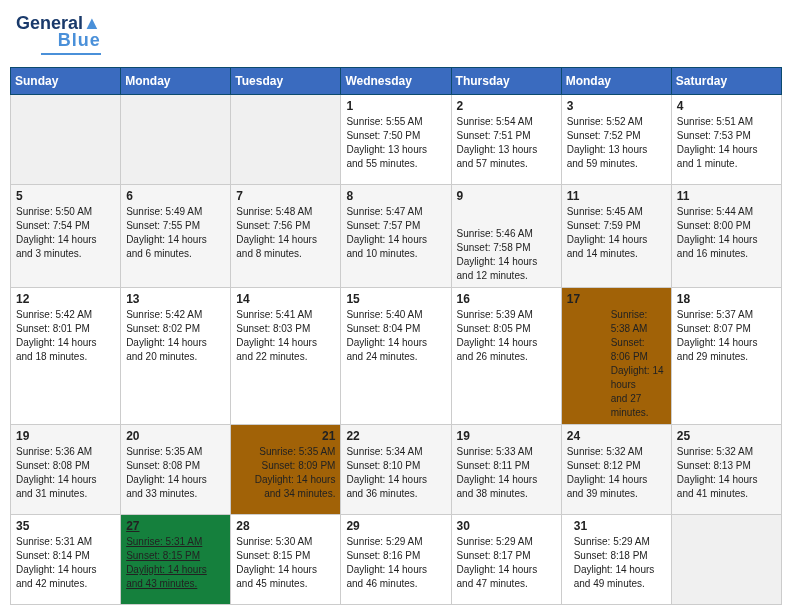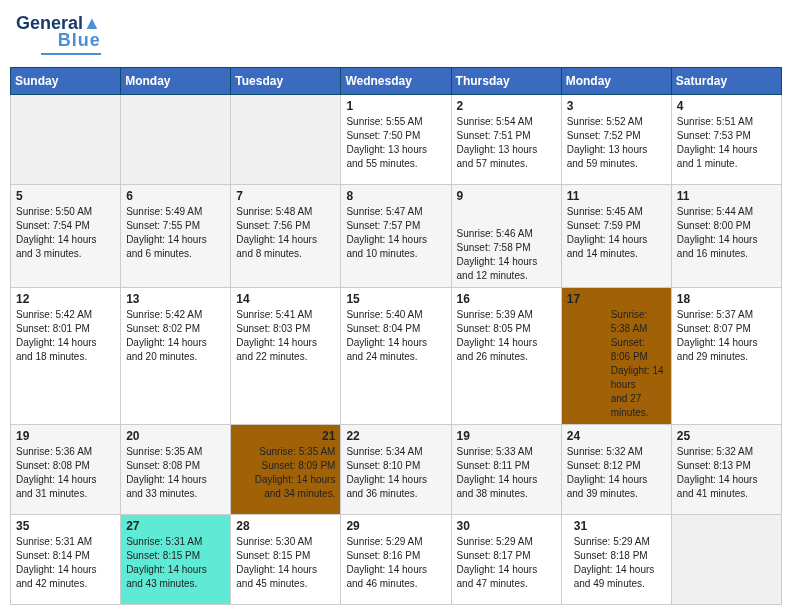--- a/index.html
+++ b/index.html
@@ -310,21 +310,21 @@
         </td>
       </tr>
       <tr>
         <td style="background: rgb(255, 255, 255);">
           <div class="day-num">35</div>
           <div class="day-info" style="white-space: pre-line;">Sunrise: 5:31 AM
 Sunset: 8:14 PM
 Daylight: 14 hours
 and 42 minutes.</div>
         </td>
-        <td style="background: #5eead4;">
+        <td style="background: #15803d; text-decoration: underline;">
           <div class="day-num">27</div>
           <div class="day-info" style="white-space: pre-line;">Sunrise: 5:31 AM
 Sunset: 8:15 PM
 Daylight: 14 hours
 and 43 minutes.</div>
         </td>
         <td style="background: rgb(255, 255, 255);">
           <div class="day-num">28</div>
           <div class="day-info" style="white-space: pre-line;">Sunrise: 5:30 AM
 Sunset: 8:15 PM

